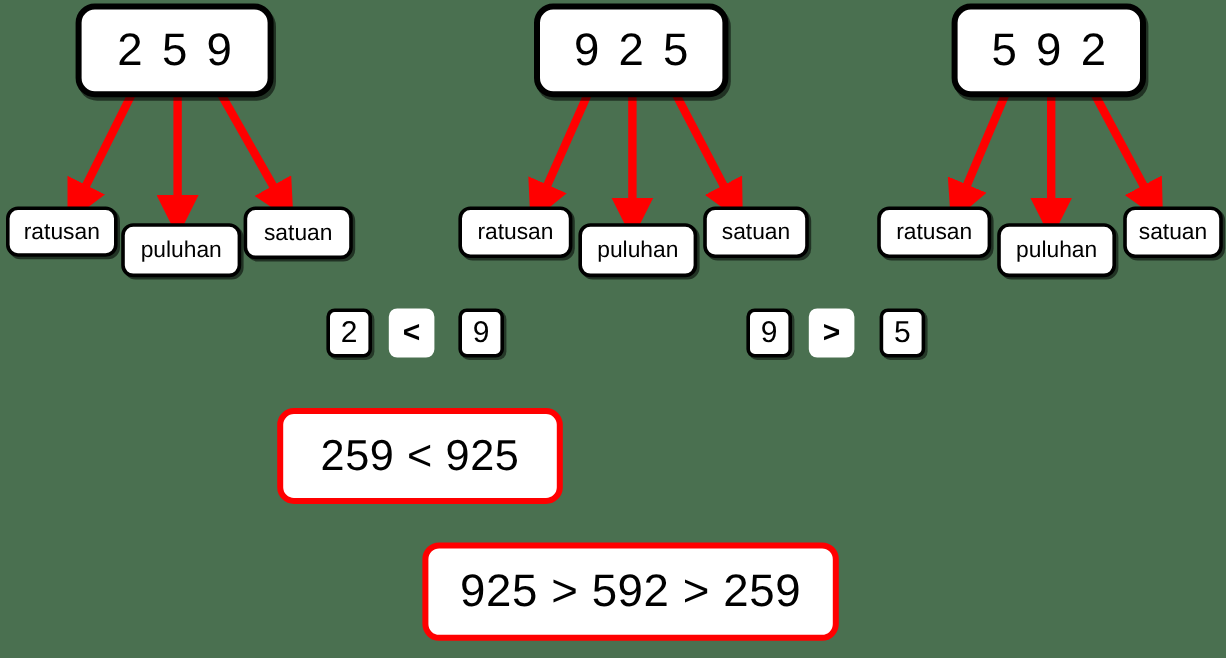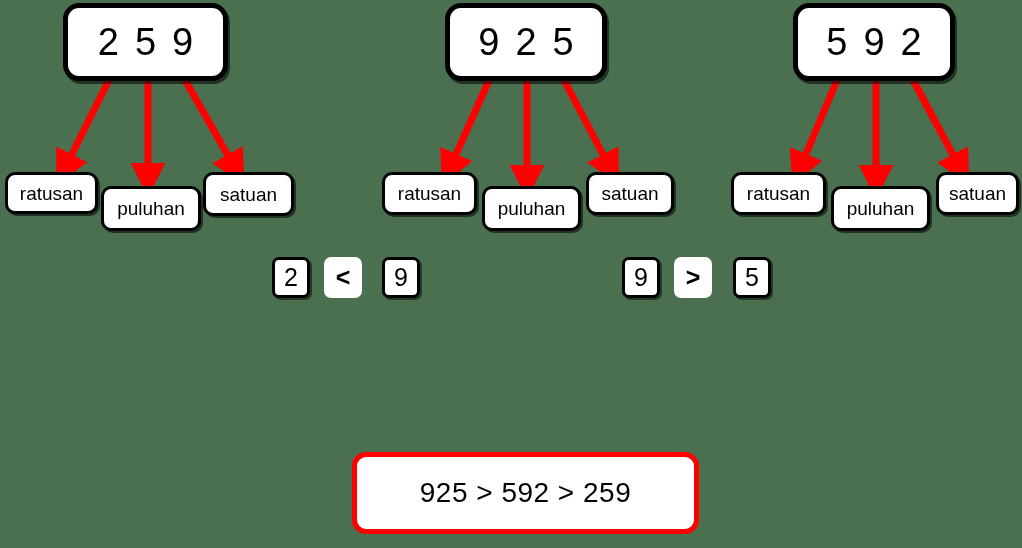--- a/index.html
+++ b/index.html
@@ -68,21 +68,21 @@
     font-weight: 600;
   }
 
   
   .resultbox {
     border: 5px solid #ff0000;
     border-radius: 14px;
     font-size: 36px;
     letter-spacing: 0.5px;
   }
-  .resultbox.wide { font-size: 28px; }
+  .resultbox.wide { font-size: 38px; }
 
   
   #arrows {
     position: absolute;
     left: 0; top: 0;
     width: 1022px;
     height: 548px;
     z-index: 2;
     pointer-events: none;
   }
@@ -152,17 +152,18 @@
   <div class="node placebox" style="left:936px; top:172px; width:83px; height:43px;">satuan</div>
 
   <div class="node chip" style="left:272px; top:257px; width:38px; height:41px;">2</div>
   <div class="node chip op" style="left:324px; top:257px; width:38px; height:41px;">&lt;</div>
   <div class="node chip" style="left:382px; top:257px; width:38px; height:41px;">9</div>
 
   <div class="node chip" style="left:622px; top:257px; width:38px; height:41px;">9</div>
   <div class="node chip op" style="left:674px; top:257px; width:38px; height:41px;">&gt;</div>
   <div class="node chip" style="left:733px; top:257px; width:38px; height:41px;">5</div>
 
+  <div class="node resultbox" style="left:231px; top:340px; width:238px; height:80px;">259 &lt; 925</div>
 
 
   <div class="node resultbox wide" style="left:352px; top:452px; width:347px; height:82px;">925 &gt; 592 &gt; 259</div>
 
 </div>
 
 </body></html>

